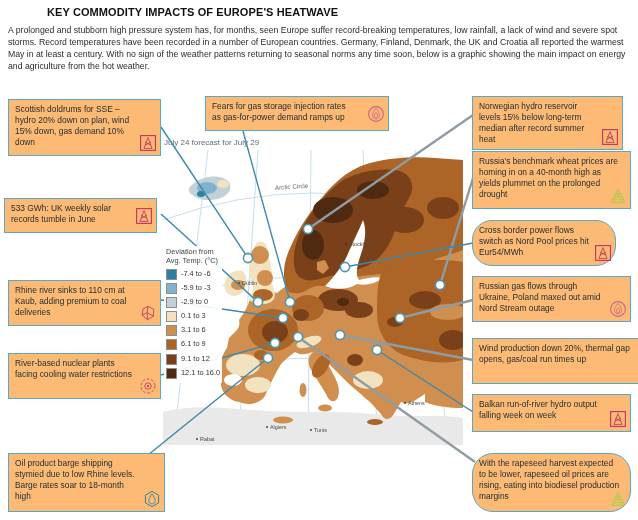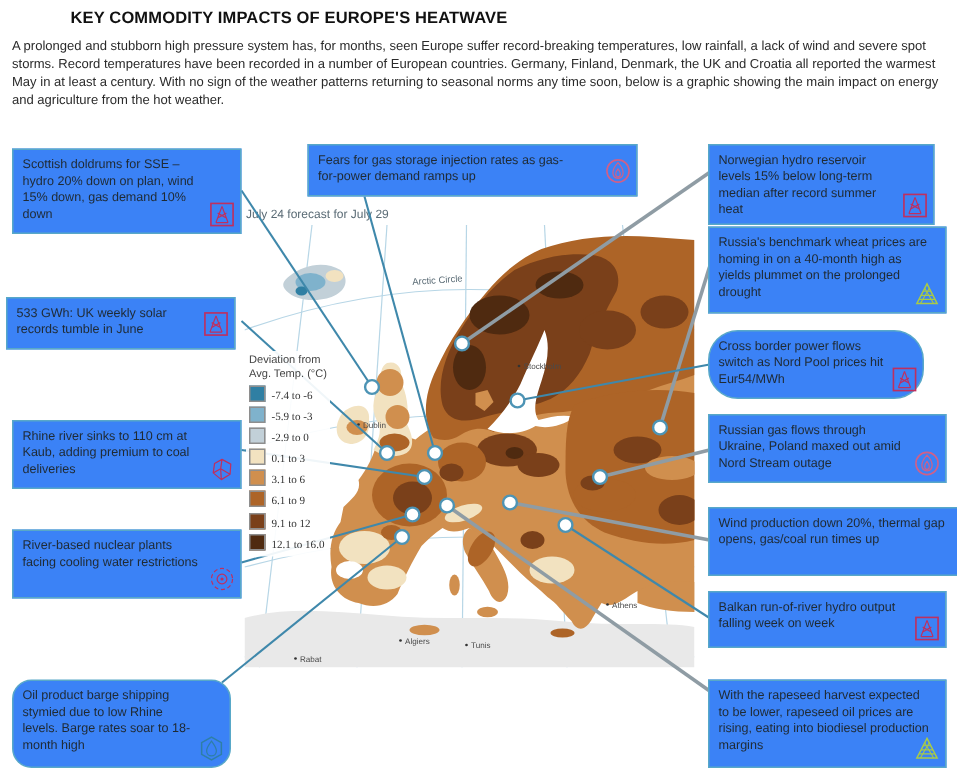--- a/index.html
+++ b/index.html
@@ -7,45 +7,45 @@
         font-family:"Liberation Sans", sans-serif;color:#222;}
   .title{position:absolute;left:8px;top:6px;width:620px;font-size:11px;font-weight:bold;
          color:#111;letter-spacing:.1px;margin-left:39px;}
   .intro{position:absolute;left:8px;top:24px;width:624px;font-size:8.7px;line-height:1.38;
          color:#2b2b2b;}
   .forecast-label{position:absolute;left:164px;top:138px;font-size:8px;color:#5a6b75;}
   
   #map-svg{position:absolute;left:163px;top:150px;width:300px;height:295px;z-index:1;}
   #overlay-svg{position:absolute;left:0;top:0;width:638px;height:520px;z-index:2;pointer-events:none;}
   
-  .legend{position:absolute;left:164px;top:234px;z-index:3;background:rgba(255,255,255,.92);
+  .legend{position:absolute;left:164px;top:246px;z-index:3;background:rgba(255,255,255,.92);
           font-size:7.4px;color:#333;padding:1px 2px;}
   .legend-title{line-height:1.25;margin-bottom:3px;color:#444;}
-  .legend-row{display:flex;align-items:flex-end;margin-bottom:3.2px;font-family:Liberation Serif, serif;}
+  .legend-row{display:flex;align-items:flex-start;margin-bottom:3.2px;}
   .legend-swatch{width:9px;height:9px;margin-right:4px;border:.5px solid #8e8e8e;flex:0 0 auto;}
   
-  .co{position:absolute;z-index:4;background:#3b82f6;border:1.6px solid #58a8c8;
+  .co{position:absolute;z-index:4;background:#fdba74;border:1.6px solid #58a8c8;
       padding:4px 22px 4px 6px;font-size:8.4px;line-height:1.3;color:#1f2a33;box-sizing:border-box;}
   .co .ico{position:absolute;right:3px;bottom:3px;width:18px;height:18px;}
   .co .ico svg{width:18px;height:18px;display:block;}
   .co-scottish{left:8px;top:99px;width:153px;min-height:57px;}
-  .co-gas-storage{left:205px;top:96px;width:220px;min-height:35px;padding-right:40px;}
+  .co-gas-storage{left:205px;top:96px;width:184px;min-height:35px;padding-right:40px;}
   .co-gas-storage .ico{bottom:7px;}
   .co-norwegian{left:472px;top:96px;width:151px;min-height:46px;}
   .co-uk-solar{left:4px;top:198px;width:153px;min-height:35px;}
   .co-uk-solar .ico{bottom:7px;}
   .co-russia-wheat{left:472px;top:151px;width:159px;min-height:58px;padding-right:8px;}
   .co-rhine{left:8px;top:280px;width:153px;min-height:46px;}
   .co-cross-border{left:472px;top:220px;width:144px;min-height:46px;border-radius:20px;}
   .co-russian-gas{left:472px;top:276px;width:159px;min-height:46px;}
   .co-nuclear{left:8px;top:353px;width:153px;min-height:46px;}
   .co-wind{left:472px;top:338px;width:191px;min-height:46px;}
   .co-balkan{left:472px;top:394px;width:159px;min-height:38px;}
-  .co-oil-barge{left:8px;top:453px;width:146px;min-height:59px;border-radius:13px;}
-  .co-rapeseed{left:472px;top:453px;width:159px;min-height:59px;padding-right:8px;}
+  .co-oil-barge{left:8px;top:453px;width:157px;min-height:59px;}
+  .co-rapeseed{left:472px;top:453px;width:159px;min-height:59px;padding-right:8px;border-radius:21px;}
 </style>
 </head>
 <body>
 
 <div id="page">
 
   <div class="title">KEY COMMODITY IMPACTS OF EUROPE'S HEATWAVE</div>
   <div class="intro">A prolonged and stubborn high pressure system has, for months, seen Europe suffer record-breaking temperatures, low rainfall, a lack of wind and severe spot storms. Record temperatures have been recorded in a number of European countries. Germany, Finland, Denmark, the UK and Croatia all reported the warmest May in at least a century. With no sign of the weather patterns returning to seasonal norms any time soon, below is a graphic showing the main impact on energy and agriculture from the hot weather.</div>
   <div class="forecast-label">July 24 forecast for July 29</div>
 

